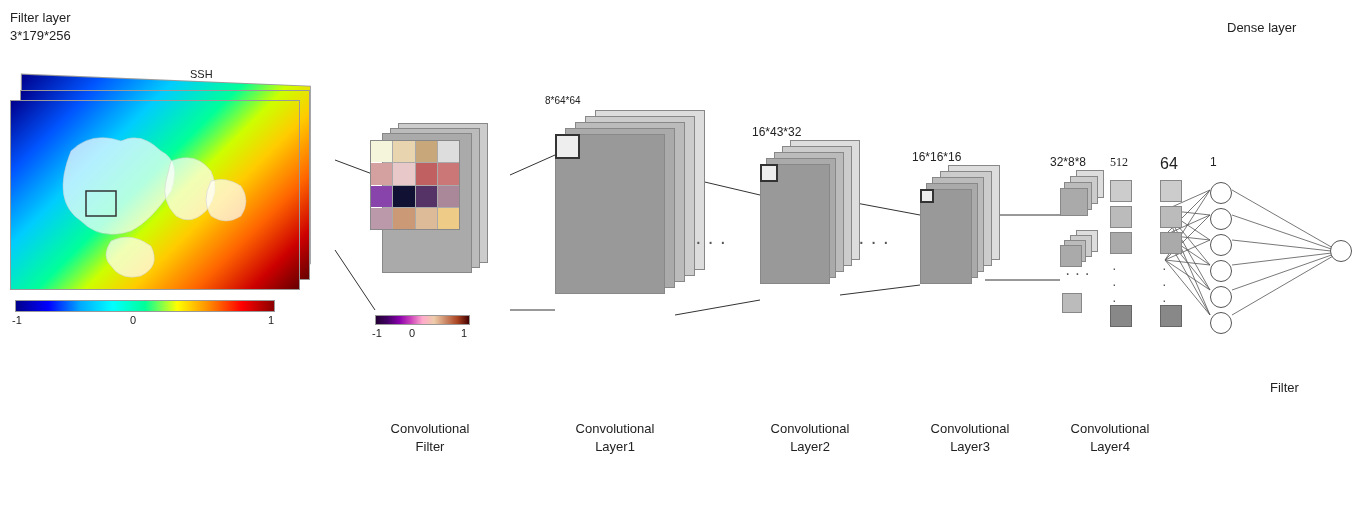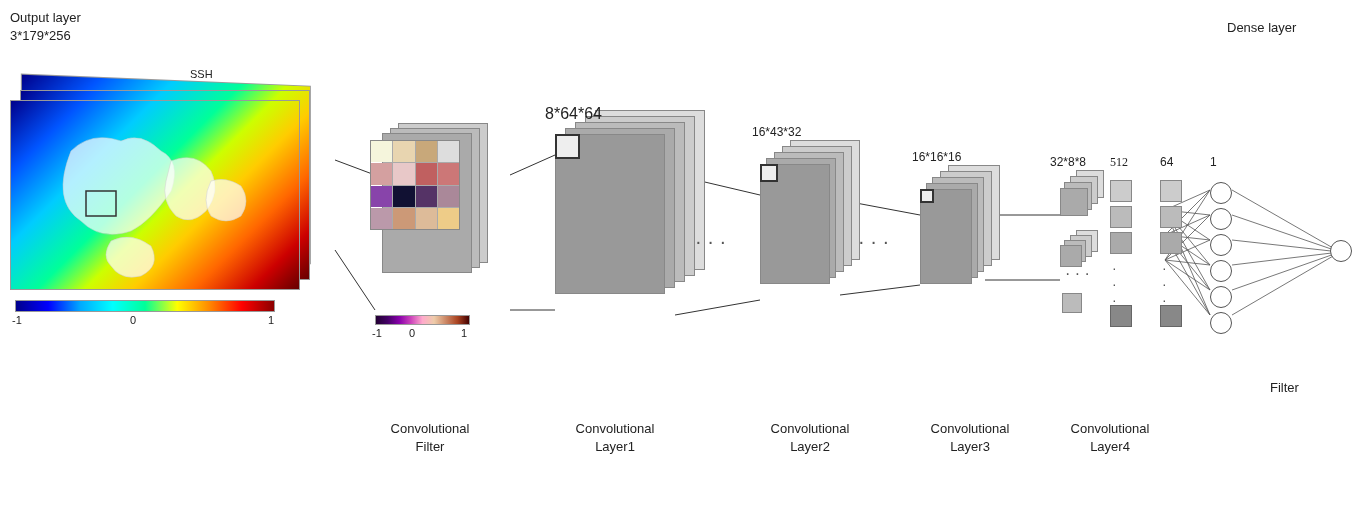--- a/index.html
+++ b/index.html
@@ -78,21 +78,21 @@
     <line x1="1165" y1="260" x2="1210" y2="315" stroke="#555" stroke-width="0.8"></line>
 
     <line x1="1232" y1="190" x2="1340" y2="252" stroke="#555" stroke-width="0.8"></line>
     <line x1="1232" y1="215" x2="1340" y2="252" stroke="#555" stroke-width="0.8"></line>
     <line x1="1232" y1="240" x2="1340" y2="252" stroke="#555" stroke-width="0.8"></line>
     <line x1="1232" y1="265" x2="1340" y2="252" stroke="#555" stroke-width="0.8"></line>
     <line x1="1232" y1="290" x2="1340" y2="252" stroke="#555" stroke-width="0.8"></line>
     <line x1="1232" y1="315" x2="1340" y2="252" stroke="#555" stroke-width="0.8"></line>
   </svg>
 
-  <div class="label" style="left:10px; top:10px;">Output layer</div>
+  <div class="label" style="left:10px; top:10px;">Filter layer</div>
   <div class="label" style="left:10px; top:28px;">3*179*256</div>
 
   <div class="label" style="left:190px; top:68px; font-size:11px;">SSH</div>
 
   <div style="position:absolute; left:30px; top:80px; width:290px; height:190px; border:1px solid #999; background:linear-gradient(135deg,#00008b 0%,#0055ff 15%,#00ccff 30%,#00ff99 45%,#ccff00 55%,#ffcc00 65%,#ff6600 78%,#cc0000 90%,#660000 100%); transform: perspective(200px) rotateY(5deg);"></div>
 
   <div style="position:absolute; left:20px; top:90px; width:290px; height:190px; border:1px solid #999; background:linear-gradient(135deg,#00008b 0%,#0055ff 15%,#00ccff 30%,#00ff99 45%,#ccff00 55%,#ffcc00 65%,#ff6600 78%,#cc0000 90%,#660000 100%);">
 
     <svg width="290" height="190" style="position:absolute;top:0;left:0;">
 
@@ -156,21 +156,21 @@
   <div style="position:absolute; left:555px; top:110px;">
 
     <div style="position:absolute; left:40px; top:0; width:110px; height:160px; background:#ddd; border:1px solid #888;"></div>
     <div style="position:absolute; left:30px; top:6px; width:110px; height:160px; background:#ccc; border:1px solid #888;"></div>
     <div style="position:absolute; left:20px; top:12px; width:110px; height:160px; background:#bbb; border:1px solid #888;"></div>
     <div style="position:absolute; left:10px; top:18px; width:110px; height:160px; background:#aaa; border:1px solid #888;"></div>
     <div style="position:absolute; left:0px; top:24px; width:110px; height:160px; background:#999; border:1px solid #888;"></div>
 
     <div style="position:absolute; left:0px; top:24px; width:25px; height:25px; background:#eee; border:2px solid #333;"></div>
   </div>
-  <div class="label" style="left:545px; top:95px; font-size:16px;margin-top:10px;">8*64*64</div>
+  <div class="label" style="left:545px; top:95px; font-size:10px;">8*64*64</div>
   <div class="label" style="left:555px; top:420px; text-align:center; width:120px; line-height:1.4;">Convolutional<br>Layer1</div>
 
   <div class="label" style="left:695px; top:230px; font-size:20px; color:#555;">· · ·</div>
 
   <div style="position:absolute; left:760px; top:140px;">
     <div style="position:absolute; left:30px; top:0; width:70px; height:120px; background:#ddd; border:1px solid #888;"></div>
     <div style="position:absolute; left:22px; top:6px; width:70px; height:120px; background:#ccc; border:1px solid #888;"></div>
     <div style="position:absolute; left:14px; top:12px; width:70px; height:120px; background:#bbb; border:1px solid #888;"></div>
     <div style="position:absolute; left:6px; top:18px; width:70px; height:120px; background:#aaa; border:1px solid #888;"></div>
     <div style="position:absolute; left:0px; top:24px; width:70px; height:120px; background:#999; border:1px solid #888;"></div>
@@ -206,21 +206,21 @@
     <div style="position:absolute; left:4px; top:10px; width:22px; height:22px; background:#bbb; border:1px solid #888;"></div>
     <div style="position:absolute; left:0; top:15px; width:22px; height:22px; background:#aaa; border:1px solid #888;"></div>
   </div>
 
   <div class="label" style="left:1065px; top:265px; font-size:16px; color:#555;">· · ·</div>
 
   <div style="position:absolute; left:1062px; top:293px; width:20px; height:20px; background:#bbb; border:1px solid #888;"></div>
 
   <div class="label" style="left:1050px; top:155px; font-size:12px;">32*8*8</div>
   <div class="label" style="left:1110px; top:155px; font-size:12px;font-family:Liberation Serif, serif;">512</div>
-  <div class="label" style="left:1160px; top:155px; font-size:12px;">64</div>
+  <div class="label" style="left:1160px; top:155px; font-size:16px;">64</div>
   <div class="label" style="left:1210px; top:155px; font-size:12px;">1</div>
 
   <div style="position:absolute; left:1110px; top:180px;">
     <div style="position:absolute; left:0; top:0; width:22px; height:22px; background:#ccc; border:1px solid #888;"></div>
     <div style="position:absolute; left:0; top:26px; width:22px; height:22px; background:#bbb; border:1px solid #888;"></div>
     <div style="position:absolute; left:0; top:52px; width:22px; height:22px; background:#aaa; border:1px solid #888;"></div>
     <div class="label" style="left:2px; top:80px; font-size:14px; color:#555;">·<br>·<br>·</div>
     <div style="position:absolute; left:0; top:125px; width:22px; height:22px; background:#888; border:1px solid #666;"></div>
   </div>
 

